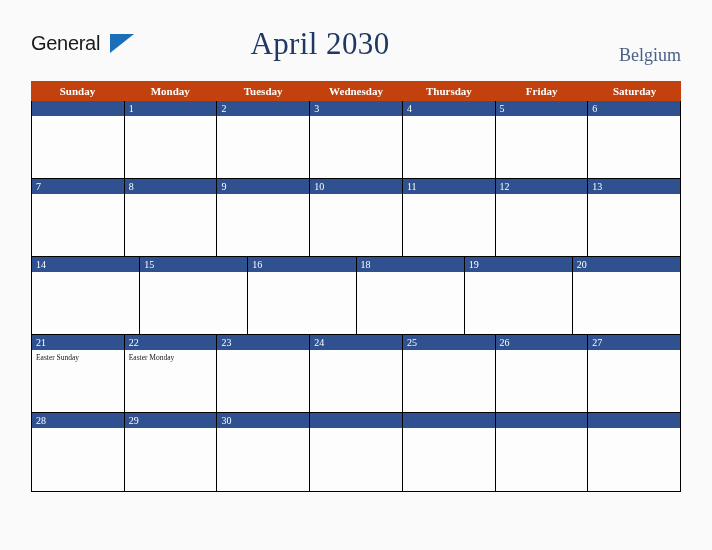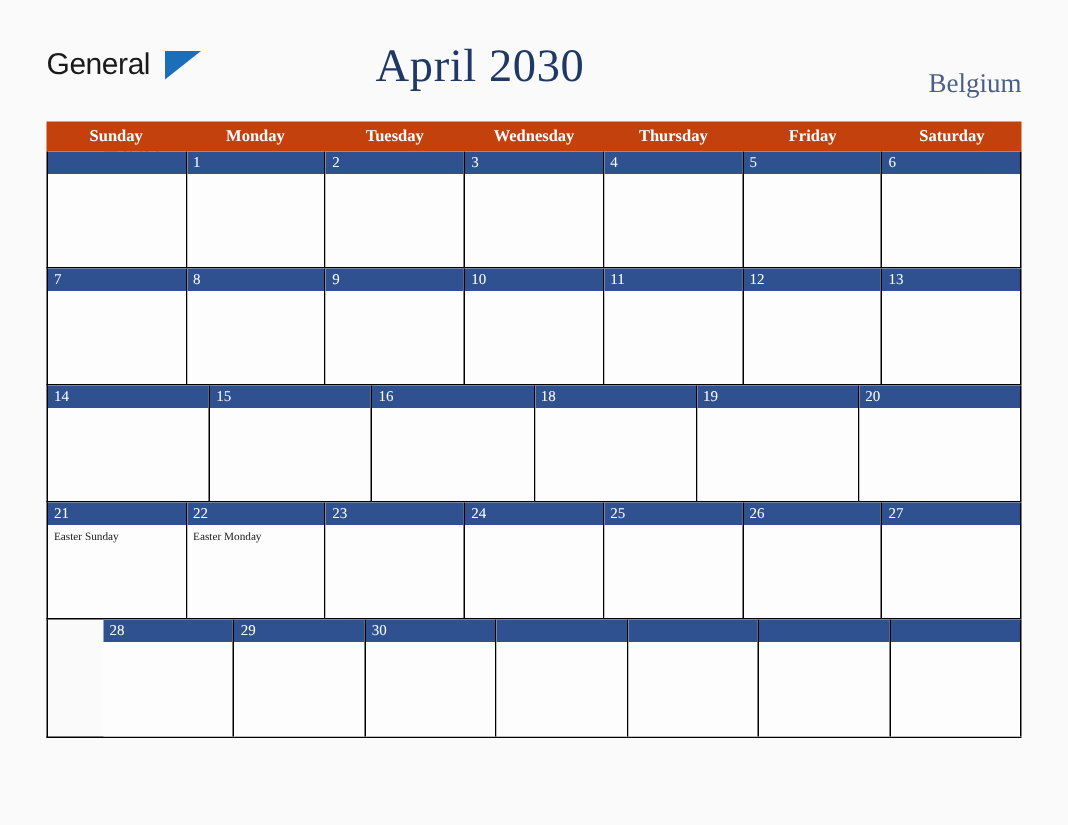--- a/index.html
+++ b/index.html
@@ -112,21 +112,20 @@
   }
 
   .week-row {
     display: flex;
     height: 77px;
     border-left: 1px solid #000000;
     border-bottom: 1px solid #000000;
   }
   .week-row.last {
     height: 78px;
-    padding-left: 37px;
   }
 
   .day-cell {
     flex: 1 1 0;
     min-width: 0;
     border-right: 1px solid #000000;
     background: #fdfdfd;
     display: flex;
     flex-direction: column;
     position: relative;

